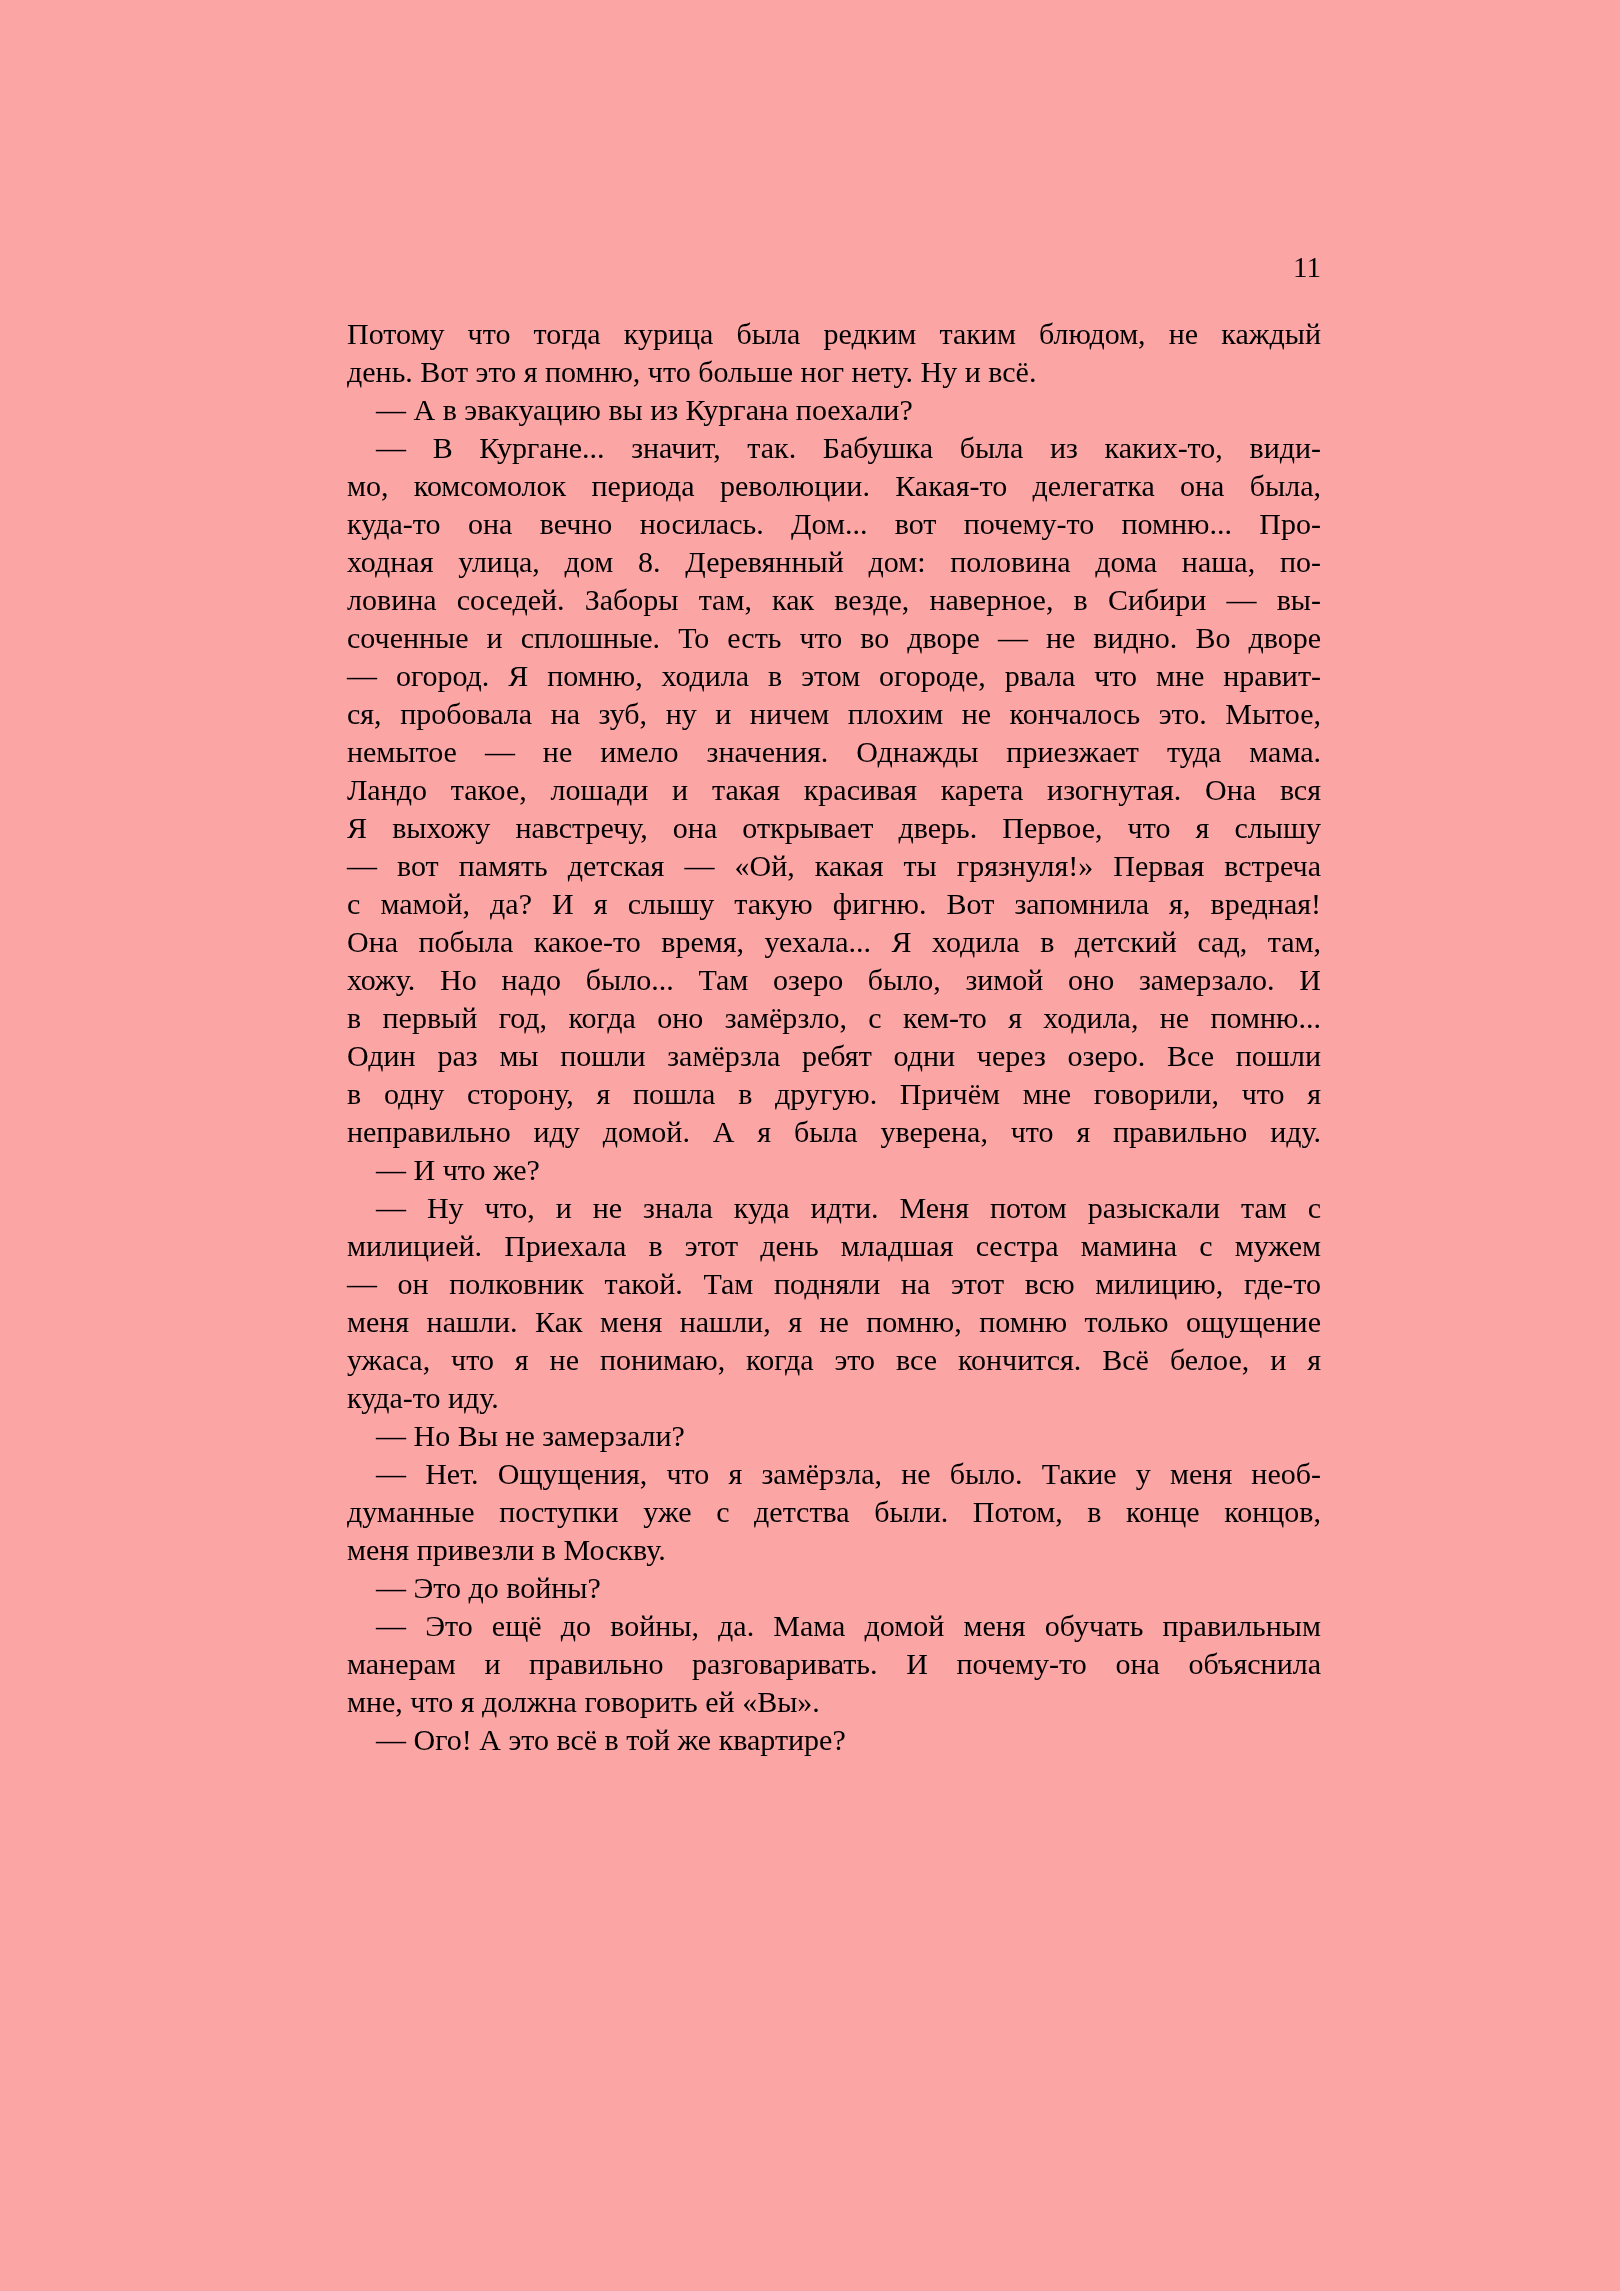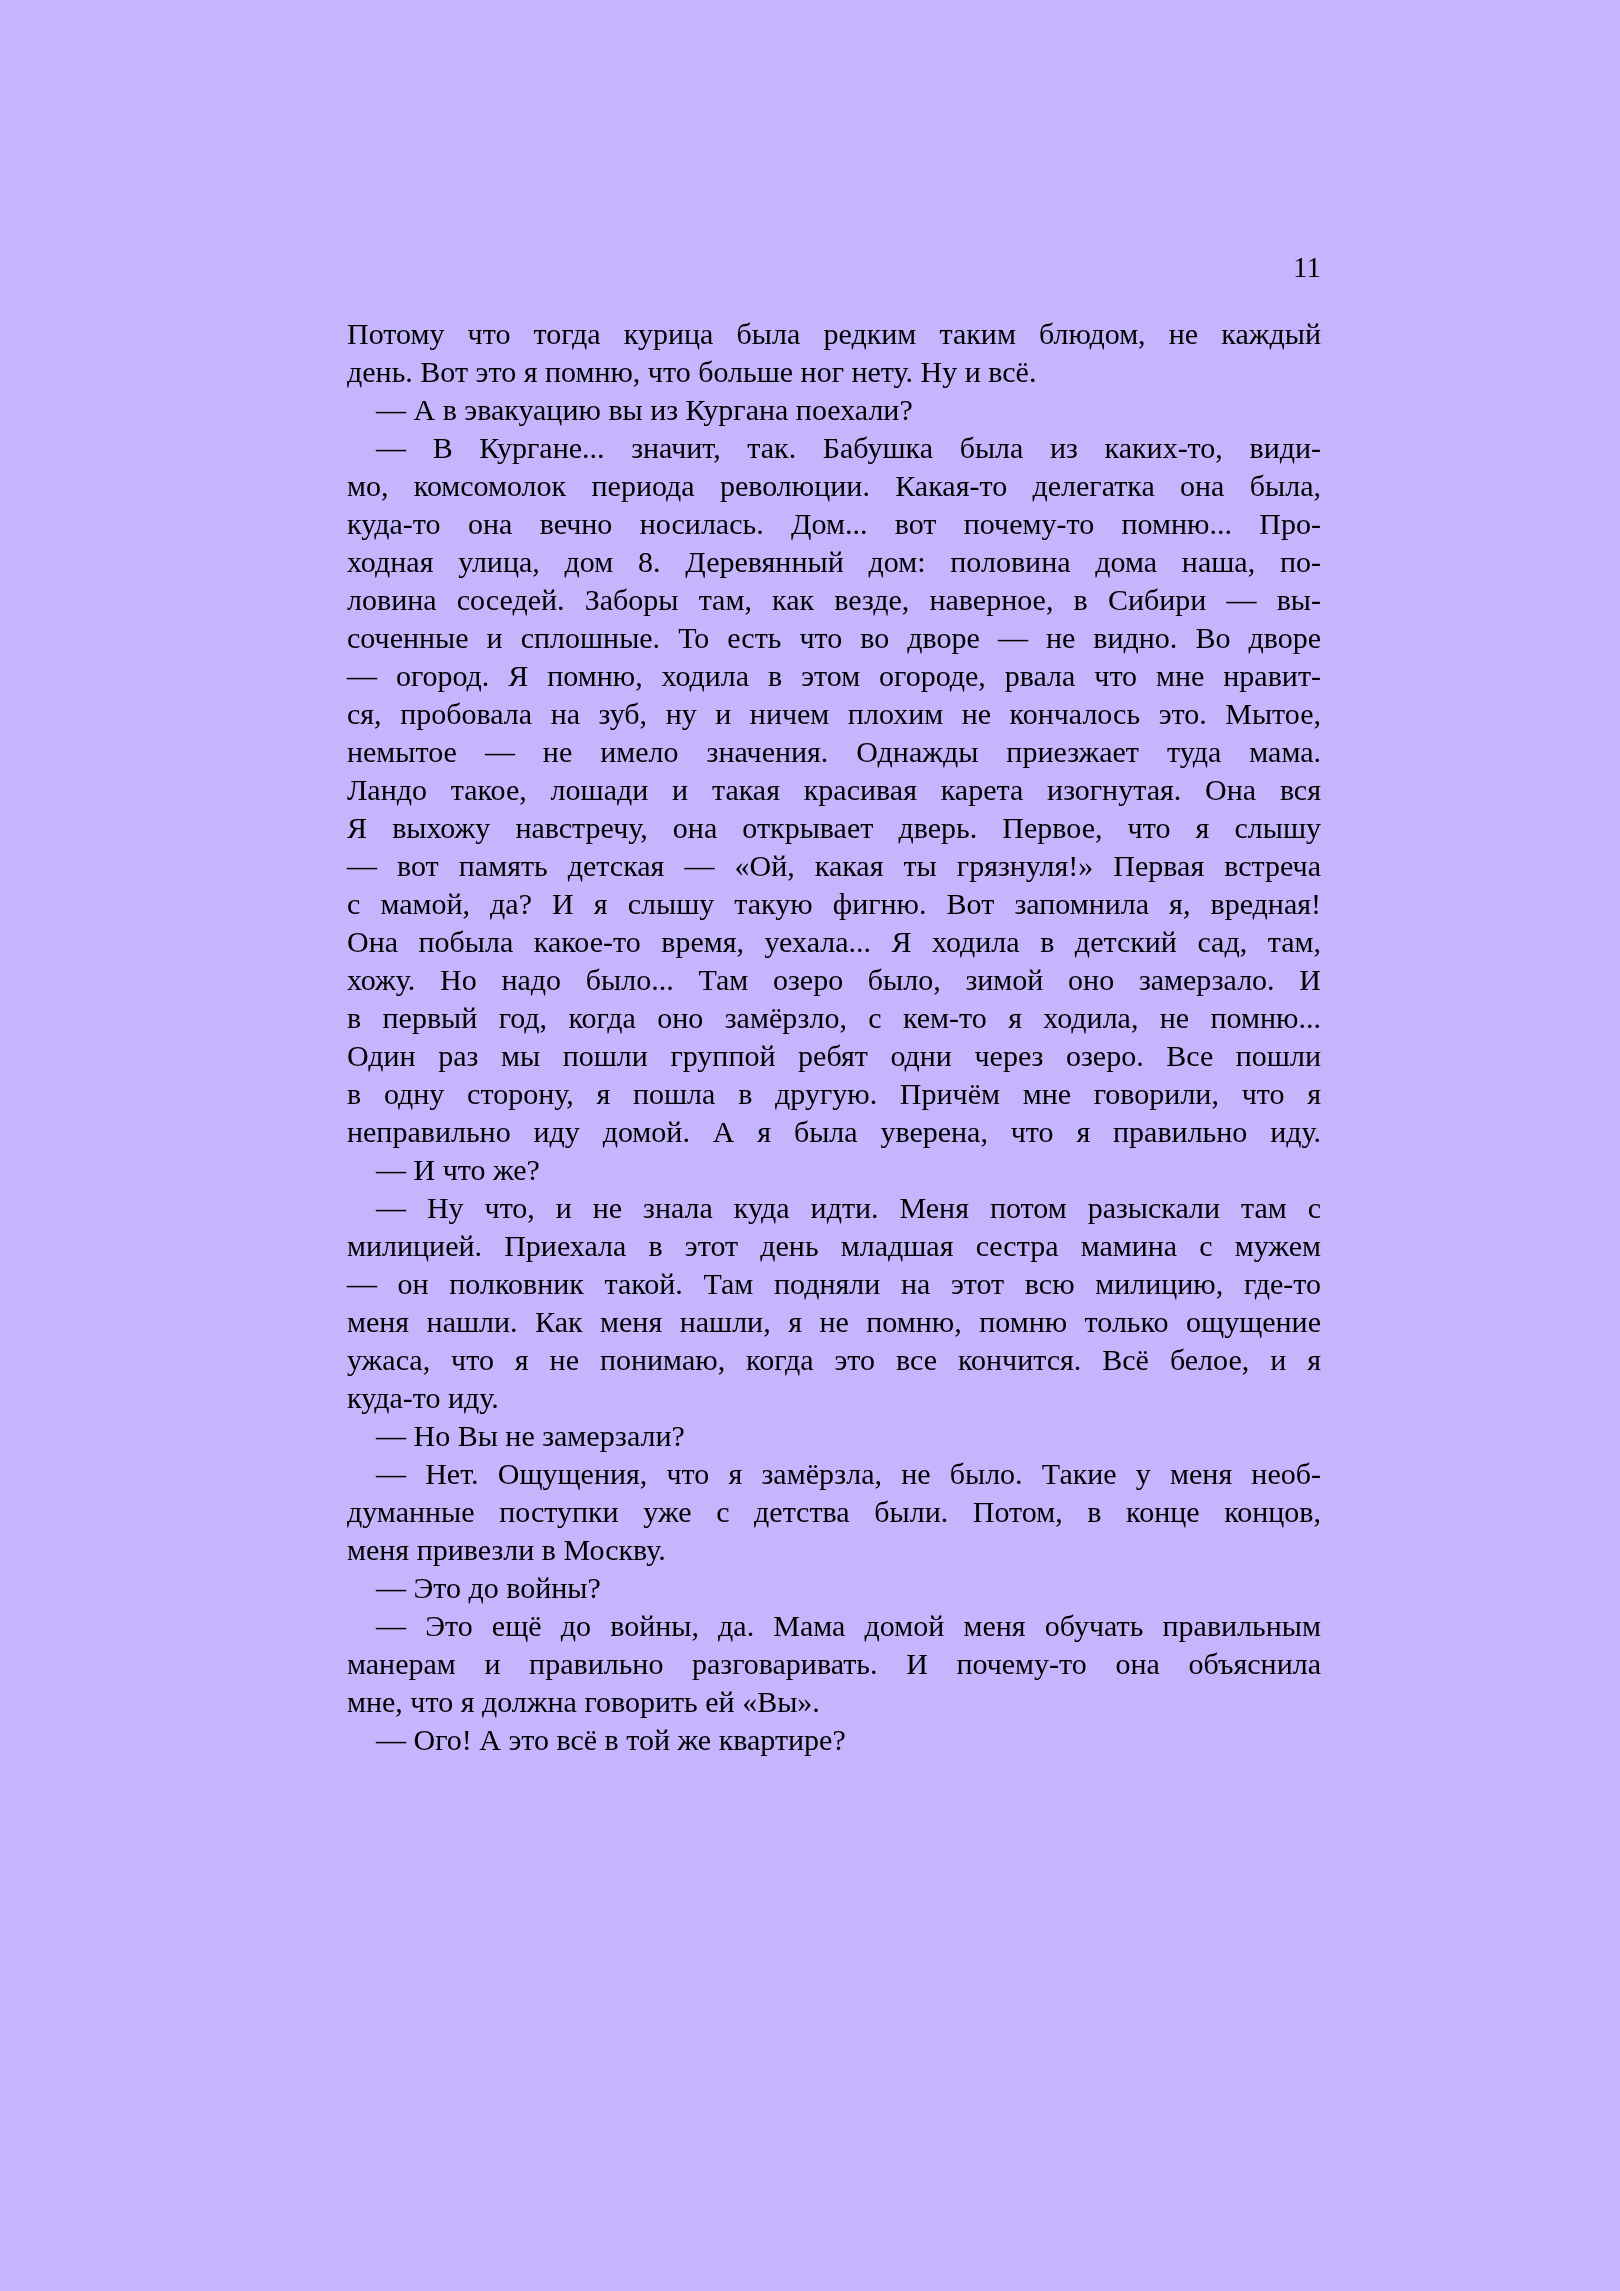--- a/index.html
+++ b/index.html
@@ -5,21 +5,21 @@
   html, body { margin: 0; padding: 0; }
   body {
     width: 1620px; height: 2292px;
     background: #ffffff;
     font-family: "Liberation Serif", "DejaVu Serif", serif;
     color: #000000;
   }
   .page {
     position: relative;
     width: 1620px; height: 2292px;
-    background: #c4b5fd;
+    background: #fca5a5;
     overflow: hidden;
   }
   .page-number {
     position: absolute;
     left: 347px; top: 253px; width: 974px;
     font-size: 29px; line-height: 29px;
     text-align: right;
   }
   .text-block {
     position: absolute;
@@ -54,21 +54,21 @@
     <div class="ln jf">— огород. Я помню, ходила в этом огороде, рвала что мне нравит-</div>
     <div class="ln jf">ся, пробовала на зуб, ну и ничем плохим не кончалось это. Мытое,</div>
     <div class="ln jf">немытое — не имело значения. Однажды приезжает туда мама.</div>
     <div class="ln jf">Ландо такое, лошади и такая красивая карета изогнутая. Она вся</div>
     <div class="ln jf">Я выхожу навстречу, она открывает дверь. Первое, что я слышу</div>
     <div class="ln jf">— вот память детская — «Ой, какая ты грязнуля!» Первая встреча</div>
     <div class="ln jf">с мамой, да? И я слышу такую фигню. Вот запомнила я, вредная!</div>
     <div class="ln jf">Она побыла какое-то время, уехала... Я ходила в детский сад, там,</div>
     <div class="ln jf">хожу. Но надо было... Там озеро было, зимой оно замерзало. И</div>
     <div class="ln jf">в первый год, когда оно замёрзло, с кем-то я ходила, не помню...</div>
-    <div class="ln jf">Один раз мы пошли группой ребят одни через озеро. Все пошли</div>
+    <div class="ln jf">Один раз мы пошли замёрзла ребят одни через озеро. Все пошли</div>
     <div class="ln jf">в одну сторону, я пошла в другую. Причём мне говорили, что я</div>
     <div class="ln jf">неправильно иду домой. А я была уверена, что я правильно иду.</div>
     <div class="ln ind">— И что же?</div>
     <div class="ln jf ind">— Ну что, и не знала куда идти. Меня потом разыскали там с</div>
     <div class="ln jf">милицией. Приехала в этот день младшая сестра мамина с мужем</div>
     <div class="ln jf">— он полковник такой. Там подняли на этот всю милицию, где-то</div>
     <div class="ln jf">меня нашли. Как меня нашли, я не помню, помню только ощущение</div>
     <div class="ln jf">ужаса, что я не понимаю, когда это все кончится. Всё белое, и я</div>
     <div class="ln">куда-то иду.</div>
     <div class="ln ind">— Но Вы не замерзали?</div>

